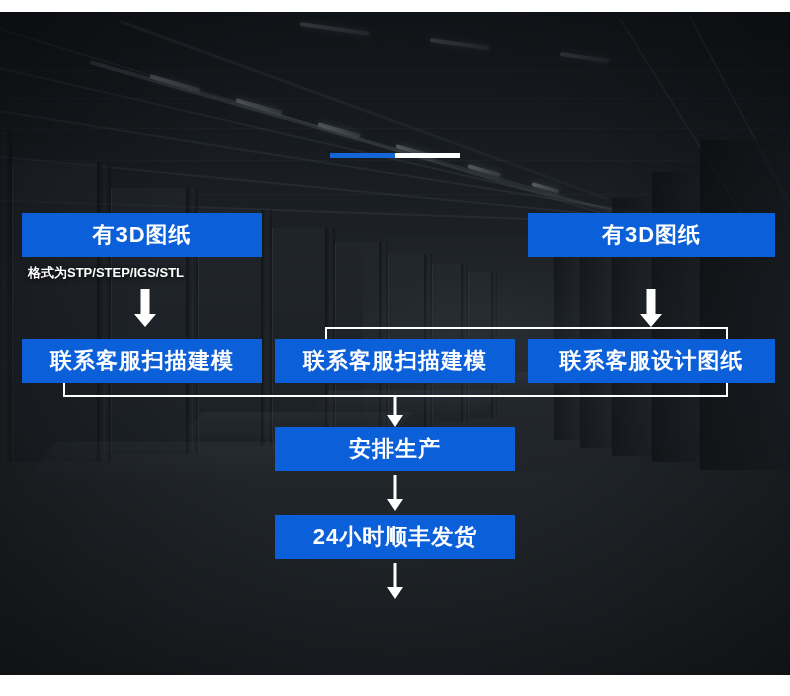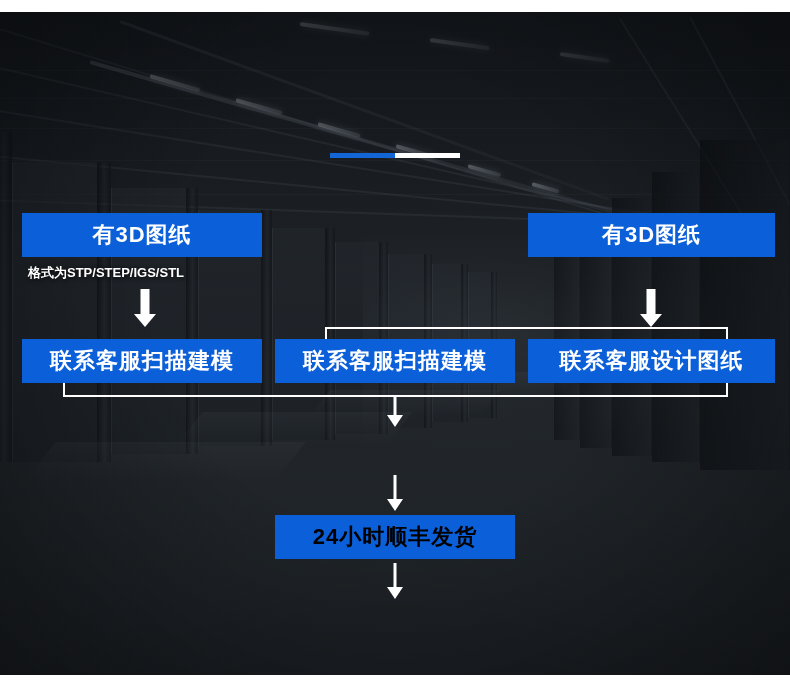--- a/index.html
+++ b/index.html
@@ -107,21 +107,21 @@
   .rule{ position:absolute; left:330px; top:141px; width:130px; height:5px; display:flex; }
   .rule-a{ width:65px; height:5px; background:#1266d6; }
   .rule-b{ width:65px; height:5px; background:#ffffff; }
 
   .box{
     position:absolute; background:#0b5fd8; color:#ffffff;
     display:flex; align-items:center; justify-content:center;
     font-size:22px; font-weight:bold; letter-spacing:1px;
     z-index:4;
   }
-  .box.accent{ color:#000000; }
+  .box.accent{ color:#ffffff; }
 
   .note{
     position:absolute; color:#ffffff; font-size:13px; font-weight:bold;
     letter-spacing:0px; text-shadow:0 1px 4px rgba(0,0,0,.85); white-space:nowrap;
     z-index:4;
   }
 
   
   .arrow{ position:absolute; z-index:4; }
   .arrow .shaft{ position:absolute; left:50%; top:0; transform:translateX(-50%); background:#ffffff; }
@@ -245,20 +245,21 @@
 
     <div class="ln v" style="left:63px;top:369px;height:16px;"></div>
     <div class="ln h" style="left:63px;top:383px;width:665px;"></div>
     <div class="ln v" style="left:726px;top:369px;height:16px;"></div>
 
     <div class="arrow thin" style="left:387px;top:383px;width:16px;height:32px;">
       <div class="shaft" style="height:22px;"></div>
       <div class="head"></div>
     </div>
 
+    <div class="box" style="left:275px;top:415px;width:240px;height:44px;">安排生产</div>
 
     <div class="arrow thin" style="left:387px;top:463px;width:16px;height:36px;">
       <div class="shaft" style="height:26px;"></div>
       <div class="head"></div>
     </div>
 
     <div class="box accent" style="left:275px;top:503px;width:240px;height:44px;">24小时顺丰发货</div>
 
     <div class="arrow thin" style="left:387px;top:551px;width:16px;height:36px;">
       <div class="shaft" style="height:26px;"></div>

